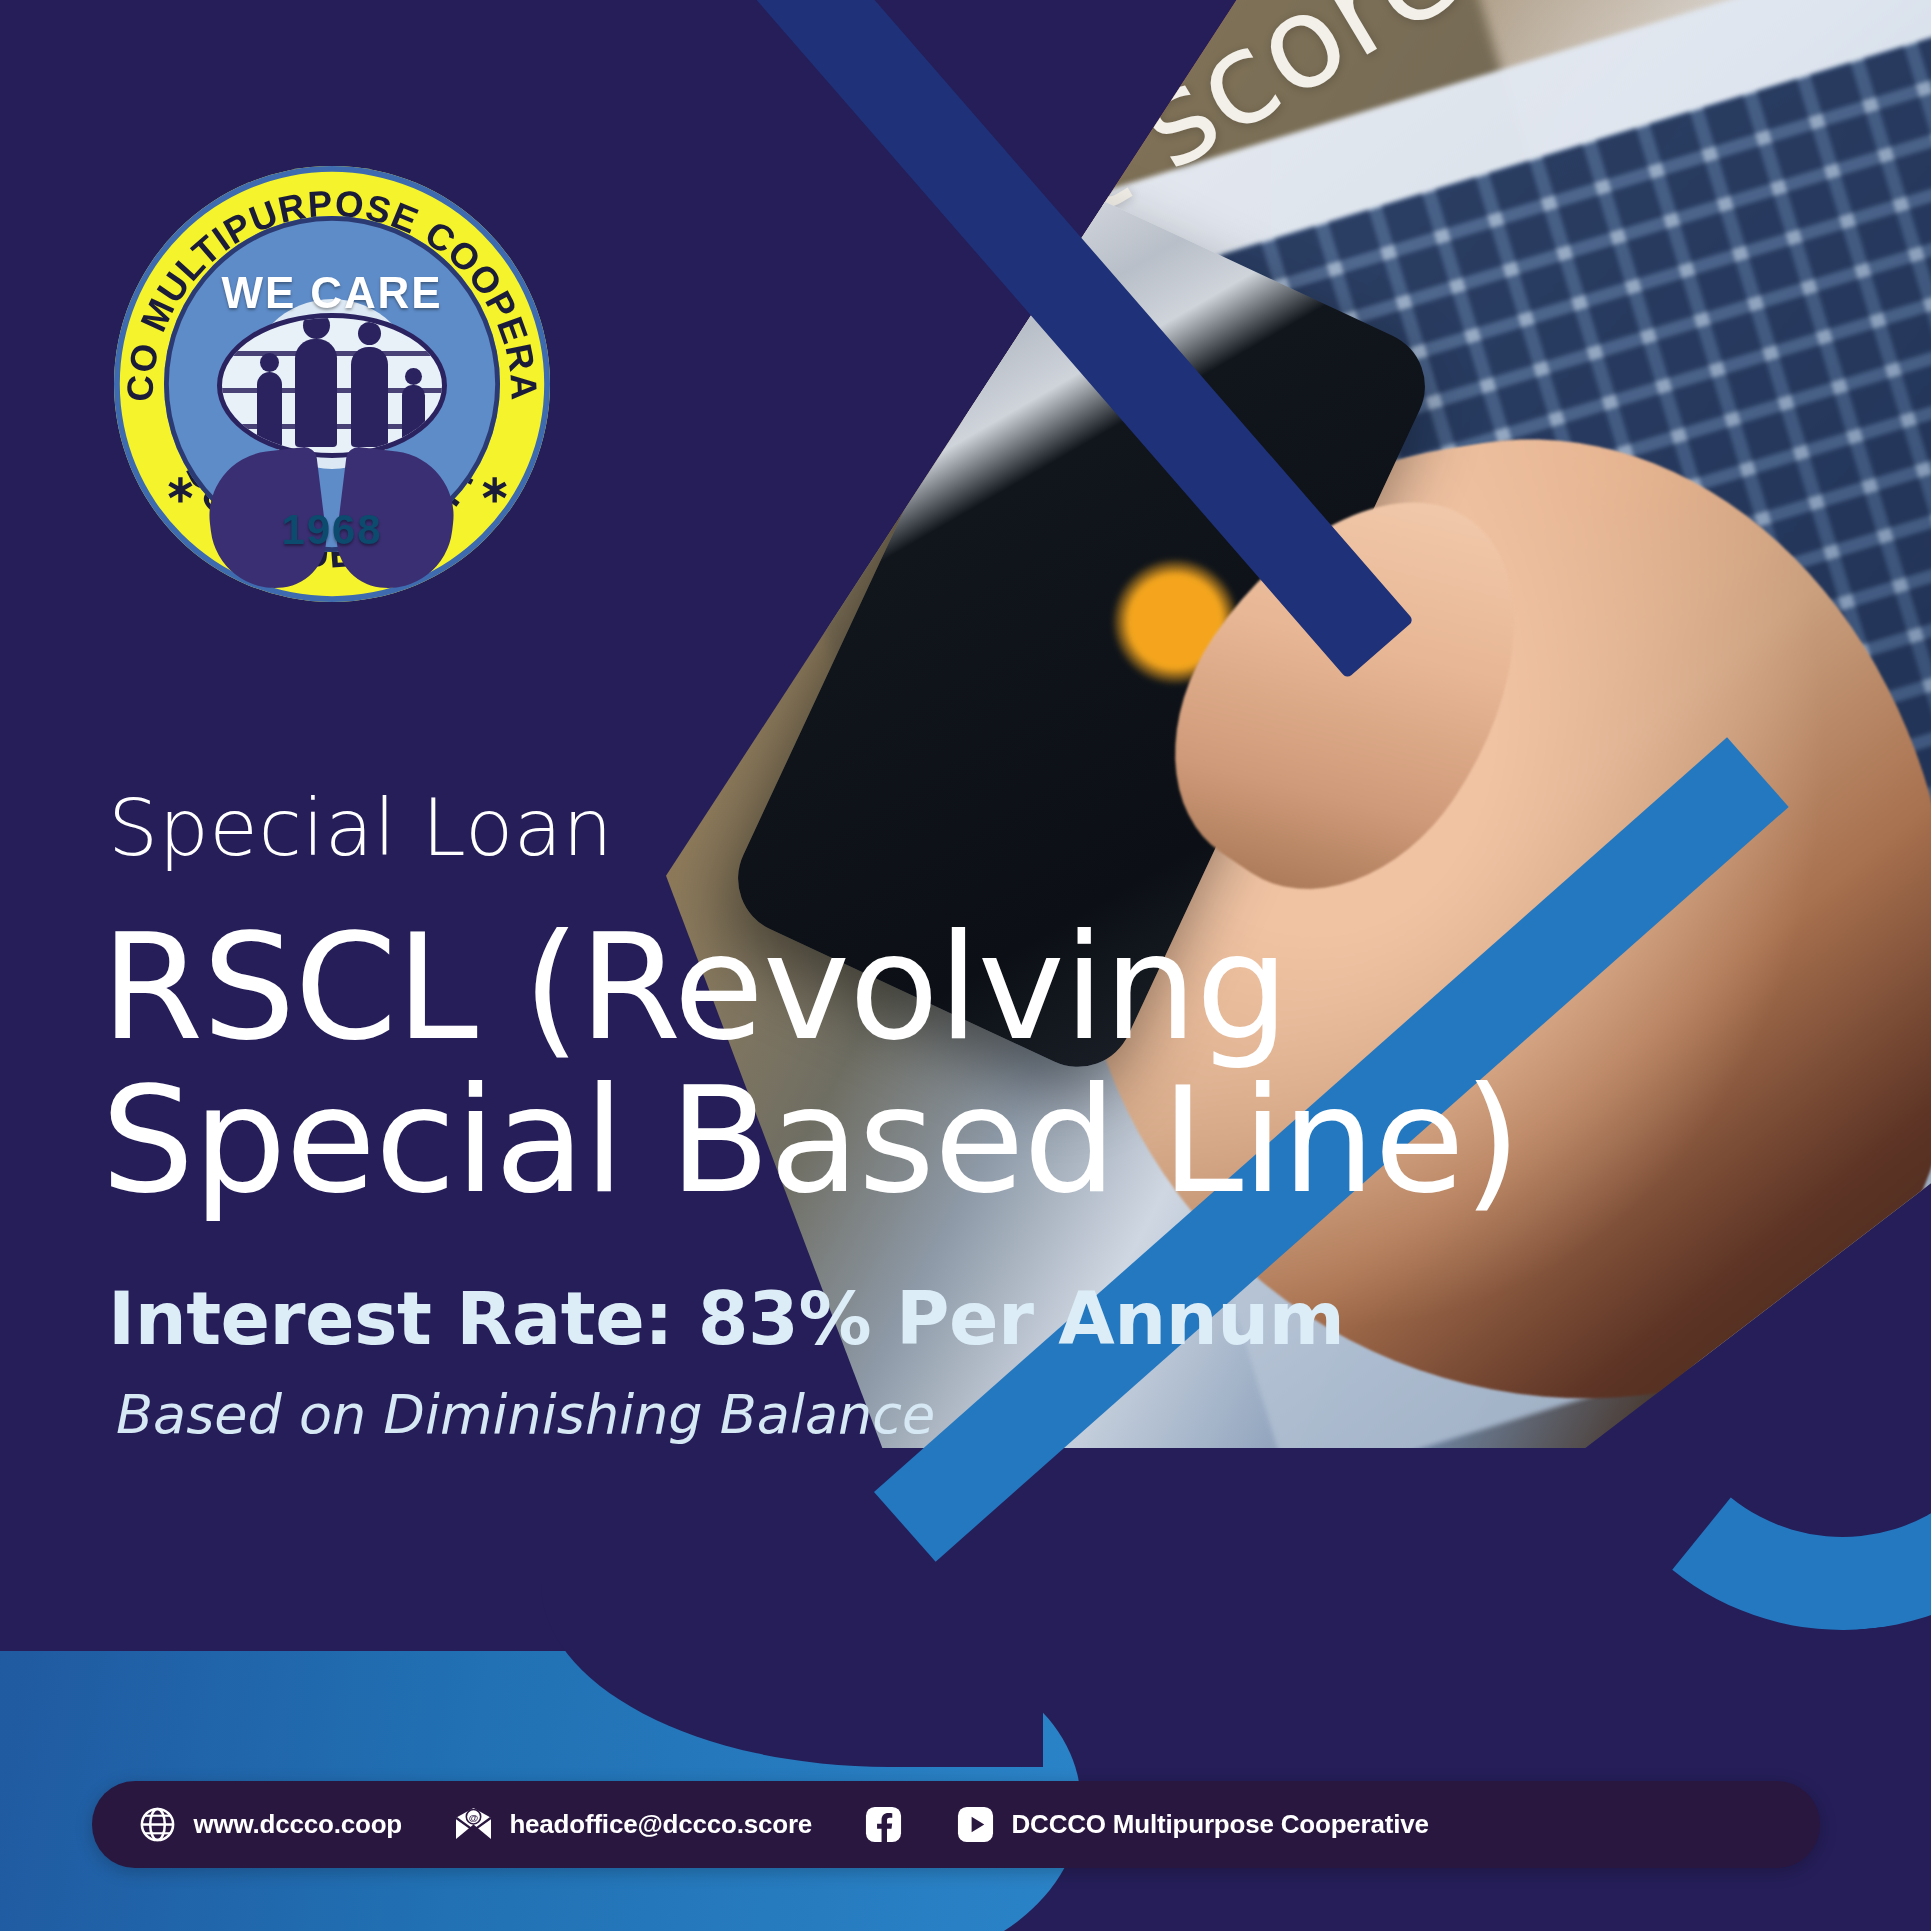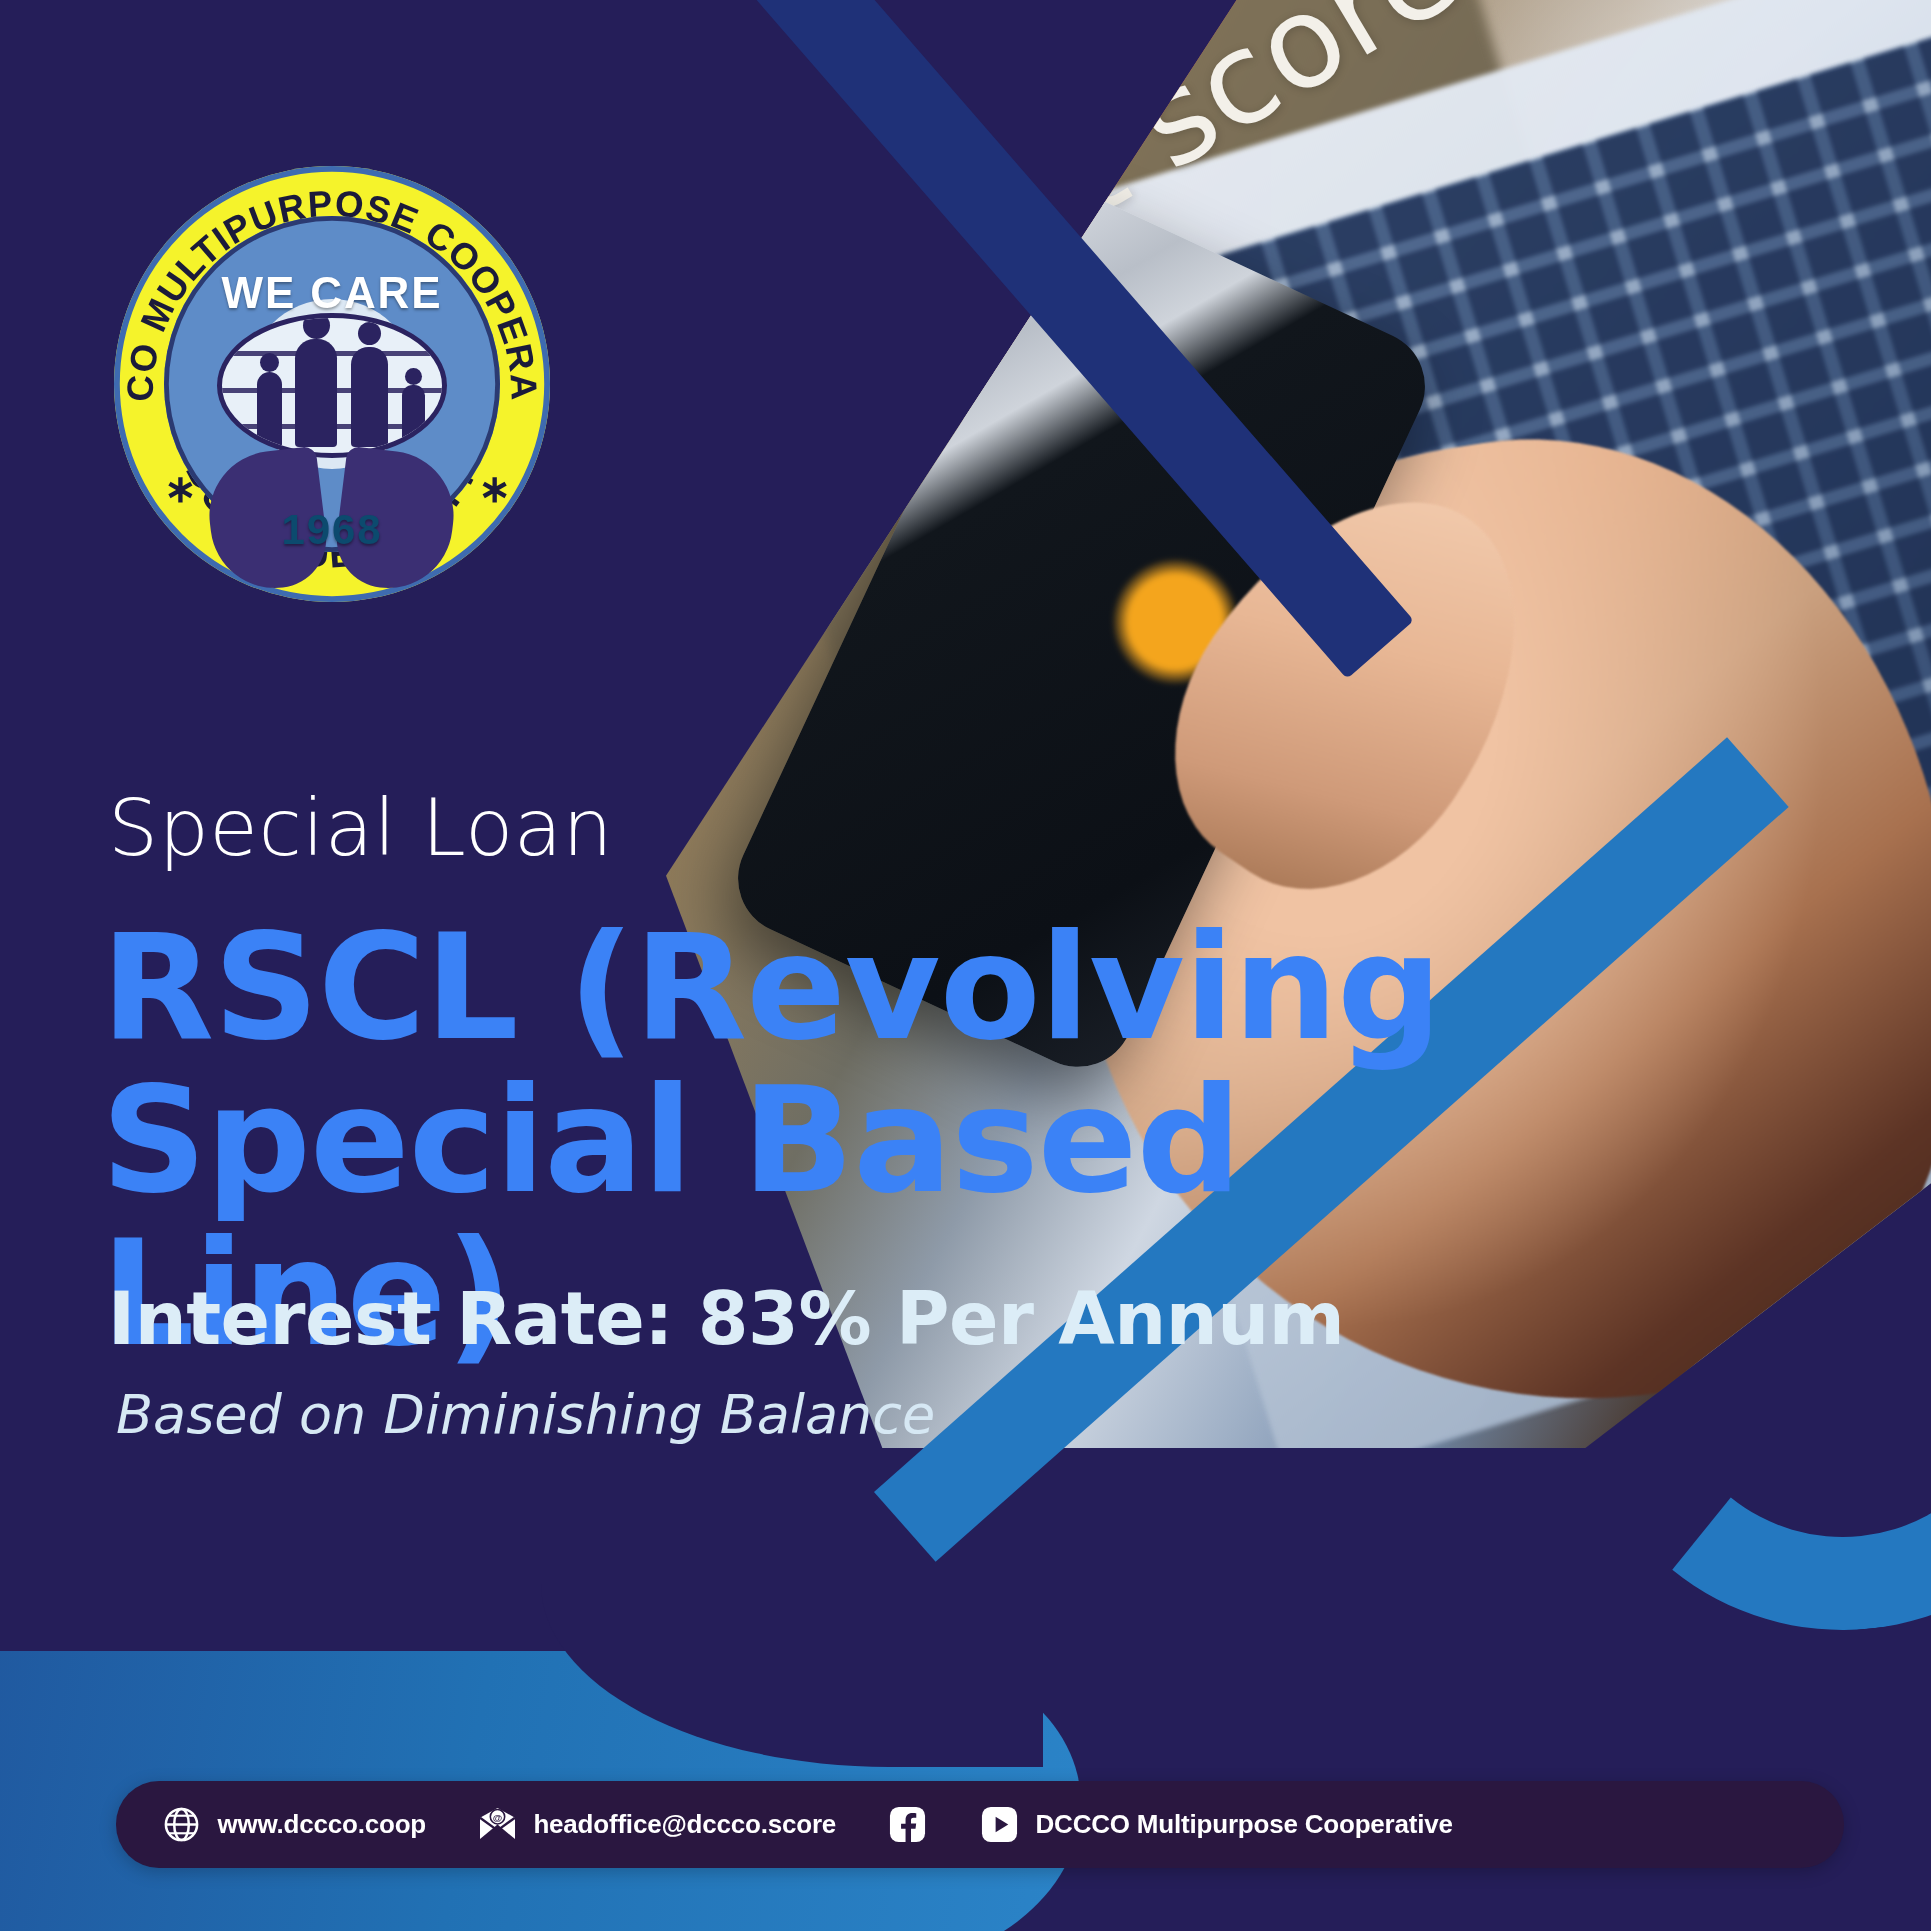--- a/index.html
+++ b/index.html
@@ -269,43 +269,43 @@
   
   .kicker{
     position:absolute;left:108px;top:782px;
     color:#ffffff;
     font-size:79px;font-weight:300;letter-spacing:0.5px;
     font-family:"DejaVu Sans", sans-serif;
   }
   .headline{
     position:absolute;left:101px;top:912px;
     width:1506px;
-    color:#3b82f6;
-    font-size:147px;font-weight:bold;line-height:1.04;
+    color:#ffffff;
+    font-size:147px;font-weight:normal;line-height:1.04;
     letter-spacing:-1px;
     font-family:"DejaVu Sans", sans-serif;
   }
   .rate{
     position:absolute;left:108px;top:1276px;
     color:#DCEDF7;
     font-size:73px;font-weight:bold;letter-spacing:-0.5px;
     font-family:"DejaVu Sans", sans-serif;
   }
   .subrate{
     position:absolute;left:108px;top:1383px;
     color:#D6E8F4;
     font-size:54px;font-style:italic;font-weight:400;
     font-family:"DejaVu Sans", sans-serif;
     margin-left:8px;
   }
 
   
   .footer-pill{
     position:absolute;
-    left:116px;top:1781px;
+    left:92px;top:1781px;
     width:1728px;height:87px;
     background:#2A1740;
     border-radius:43px;
     display:flex;align-items:center;
     padding:0 44px;
     gap:0;
     box-shadow:0 3.9px 17.4px rgba(0,0,0,.22);
   }
   .fitem{display:flex;align-items:center;gap:15.4px;}
   .fitem + .fitem{margin-left:50px;}

